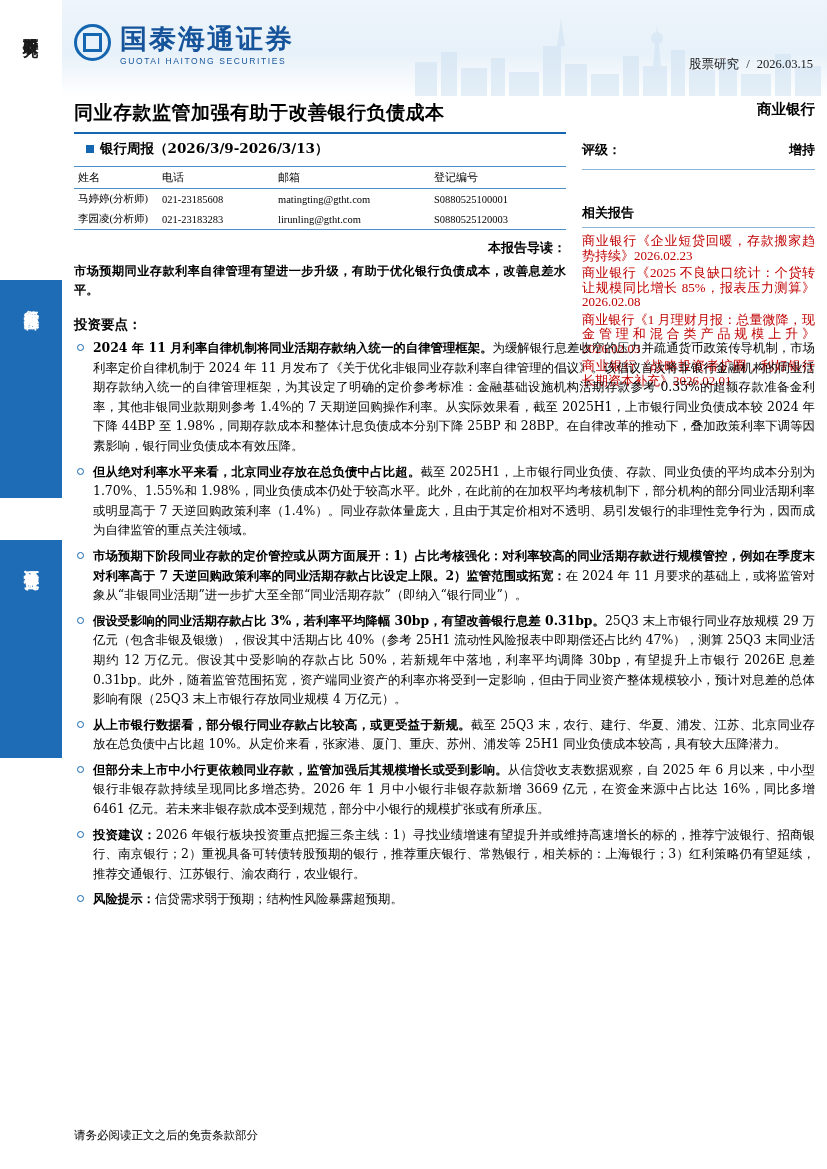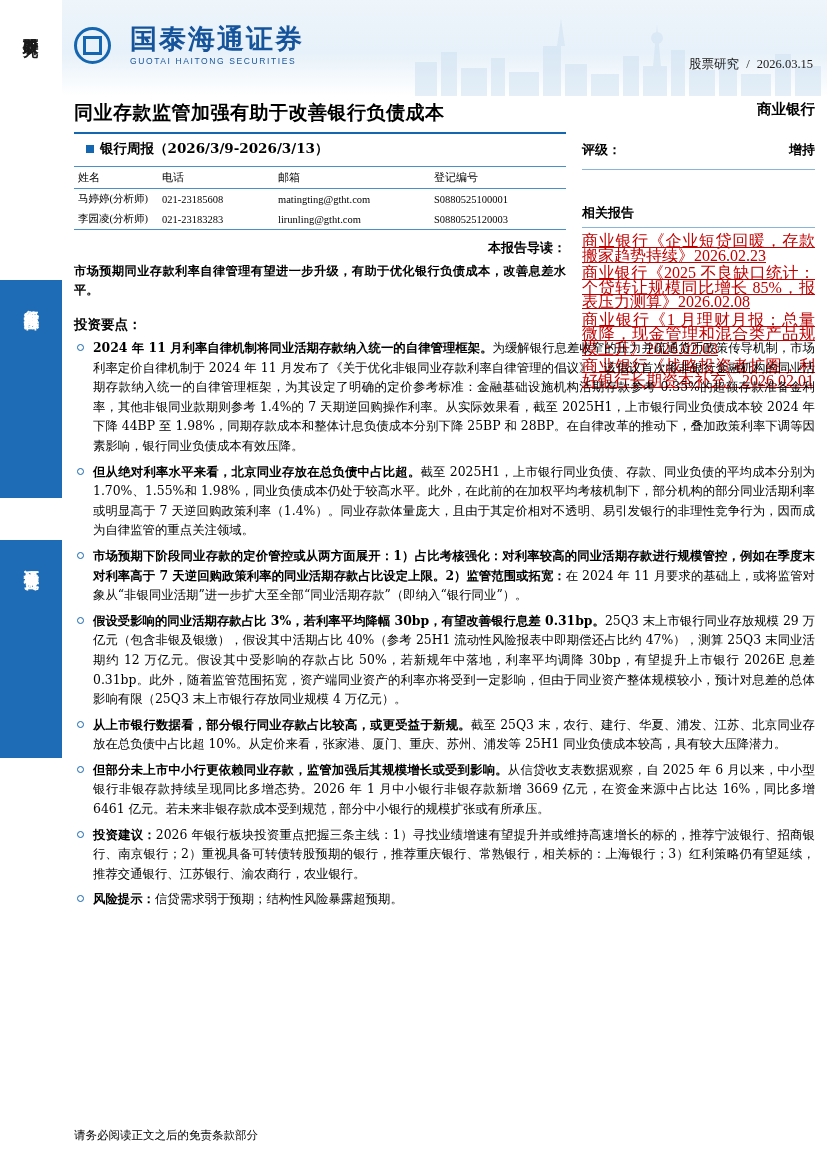--- a/index.html
+++ b/index.html
@@ -42,21 +42,21 @@
   .vtext{writing-mode:vertical-rl;text-orientation:upright;display:inline-block;}
   
   .page{position:absolute;left:62px;top:0;width:765px;height:1169px;}
   .hero{
     position:absolute;left:0;top:0;width:765px;height:96px;
     background:linear-gradient(to bottom,#eef5fb 0%,#e7f1f9 55%,#ffffff 100%);
     overflow:hidden;
   }
   .skyline{position:absolute;right:0;bottom:0;width:420px;height:80px;opacity:.55;}
   .logo{
-    position:absolute;left:12px;top:24px;display:flex;align-items:center;gap:19px;
+    position:absolute;left:12px;top:24px;display:flex;gap:9px;
   }
   .logo-mark{
     width:37px;height:37px;border:3px solid #1466b0;border-radius:50%;
     position:relative;box-sizing:border-box;
   }
   .logo-mark:before{
     content:"";position:absolute;left:6px;top:6px;width:19px;height:19px;
     border:3px solid #1466b0;box-sizing:border-box;
   }
   .logo-cn{
@@ -114,21 +114,21 @@
     margin-top:22px;display:flex;justify-content:space-between;align-items:baseline;
     font-family:"DejaVu Serif", serif;font-weight:bold;font-size:13px;gap:24px;
   }
   .r-rule{margin-top:10px;height:1px;background:#8ab4d8;width:100%;}
   .rel-title{
     margin-top:34px;font-family:"DejaVu Serif", serif;font-weight:bold;font-size:13px;color:#000;
   }
   .rel-rule{margin-top:5px;height:1px;background:#8ab4d8;width:100%;}
   .rel-list{margin-top:6px;}
   .rel-item{
-    font-size:16px;line-height:14.5px;color:#c00000;margin-bottom:3px;text-align:justify;text-decoration:underline;
+    font-size:13px;line-height:14.5px;color:#c00000;margin-bottom:3px;text-align:justify;
   }
 
   
   .guide{
     position:absolute;left:12px;top:239px;width:492px;
   }
   .guide h3{
     margin:0;font-family:Liberation Serif, serif;font-weight:bold;font-size:13px;text-align:right;
   }
   .guide p{

